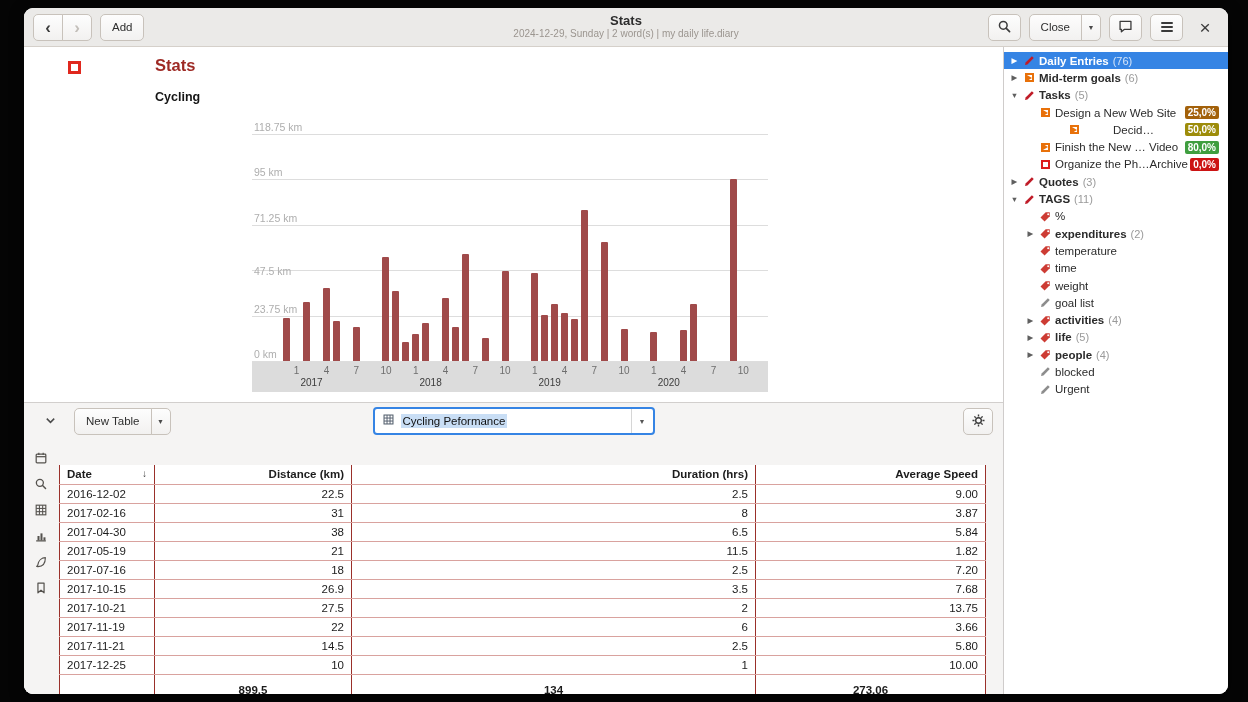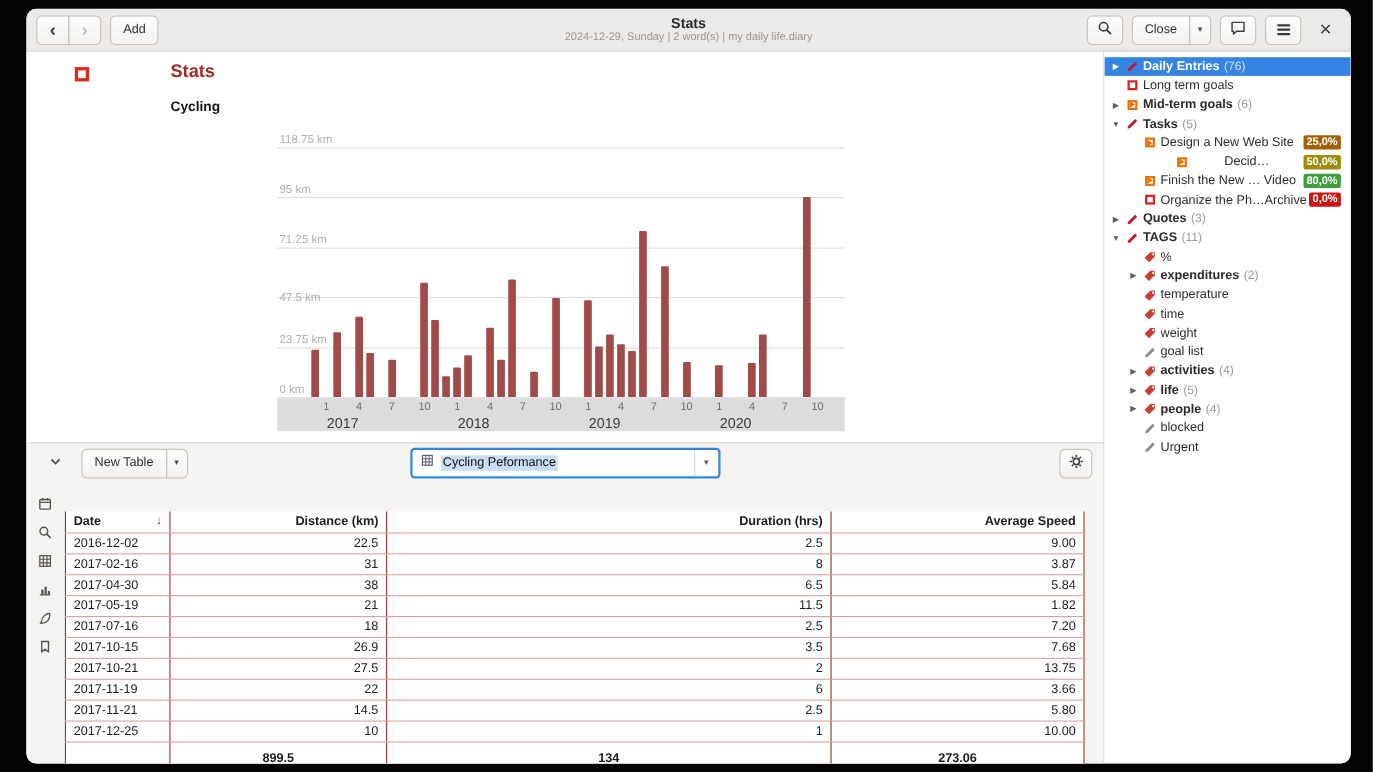--- a/index.html
+++ b/index.html
@@ -47,21 +47,21 @@
   .todo-box { position:absolute; left:44px; top:14px; width:13px; height:13px; border:3px solid #e0281e; background:#fff; }
   .doc-heading { position:absolute; left:131px; top:9px;  font-size:16.5px; font-weight:bold; color:#9e2a25; }
   .doc-subheading { position:absolute; left:131px; top:43px; font-size:12.5px; font-weight:bold; color:#151515; }
   .chart { position:absolute; left:228px; top:74px; width:516px; }
   .plot  { position:relative; width:516px; height:241px; }
   .gridline { position:absolute; left:0; right:0; height:1px; background:#dddddd; }
   .ylab { position:absolute; left:2px; font-size:10.5px; color:#aeaeae; }
   .bar  { position:absolute; bottom:1px; width:7px; border-radius:1px 1px 0 0; }
   .xaxis { position:relative; width:516px; height:30px; background:#dcdcdc; }
   .xtick { position:absolute; top:3px;  font-size:10px;   color:#6e6e6e; transform:translateX(-50%); }
-  .xyear { position:absolute; top:15px; font-size:13px; color:#3c3c3c; transform:translateX(-50%); }
+  .xyear { position:absolute; top:15px; font-size:10px; color:#3c3c3c; transform:translateX(-50%); }
   
   .panel { flex:1; background:#f5f4f3; border-top:1px solid #d2cfcd; display:flex; flex-direction:column; min-height:0; }
   .panel-toolbar { flex:0 0 auto; height:36px; display:flex; align-items:center; padding:0 10px; gap:7px; position:relative; }
   .combo {
     position:absolute; left:50%; transform:translateX(-50%); top:4px; width:282px; height:28px;
     background:#fff; border:2px solid #3584e4; border-radius:4px;
     display:flex; align-items:center; padding-left:7px;
   }
   .combo-text { font-size:11.5px; color:#101010; background:#c9def5; padding:1px 2px; margin-left:6px; white-space:nowrap; }
   .combo-arrow { margin-left:auto; width:22px; align-self:stretch; display:flex; align-items:center; justify-content:center; border-left:1px solid #d6d6d6; color:#555; font-size:7px; }
@@ -414,27 +414,20 @@
         <div class="srow sel bold" style="padding-left: 4px;">
           <span class="exp">▶</span>
           <span class="ticon">
             <svg width="13" height="13" viewBox="0 0 14 14">
               <path d="M2.2 11.8 l2.6 -.6 6.8 -6.8 -2 -2 -6.8 6.8 z" fill="#c01c28"></path>
             </svg>
           </span>
           <span class="tlabel">Daily Entries</span>
           <span class="tcount">(76)</span>
         </div>
-        <div class="srow" style="padding-left: 4px;">
-          <span class="exp"></span>
-          <span class="ticon">
-            <span class="box-ic"></span>
-          </span>
-          <span class="tlabel">Long term goals</span>
-        </div>
         <div class="srow bold" style="padding-left: 4px;">
           <span class="exp">▶</span>
           <span class="ticon">
             <span class="box-ic orange">
               <i></i>
             </span>
           </span>
           <span class="tlabel">Mid-term goals</span>
           <span class="tcount">(6)</span>
         </div>

